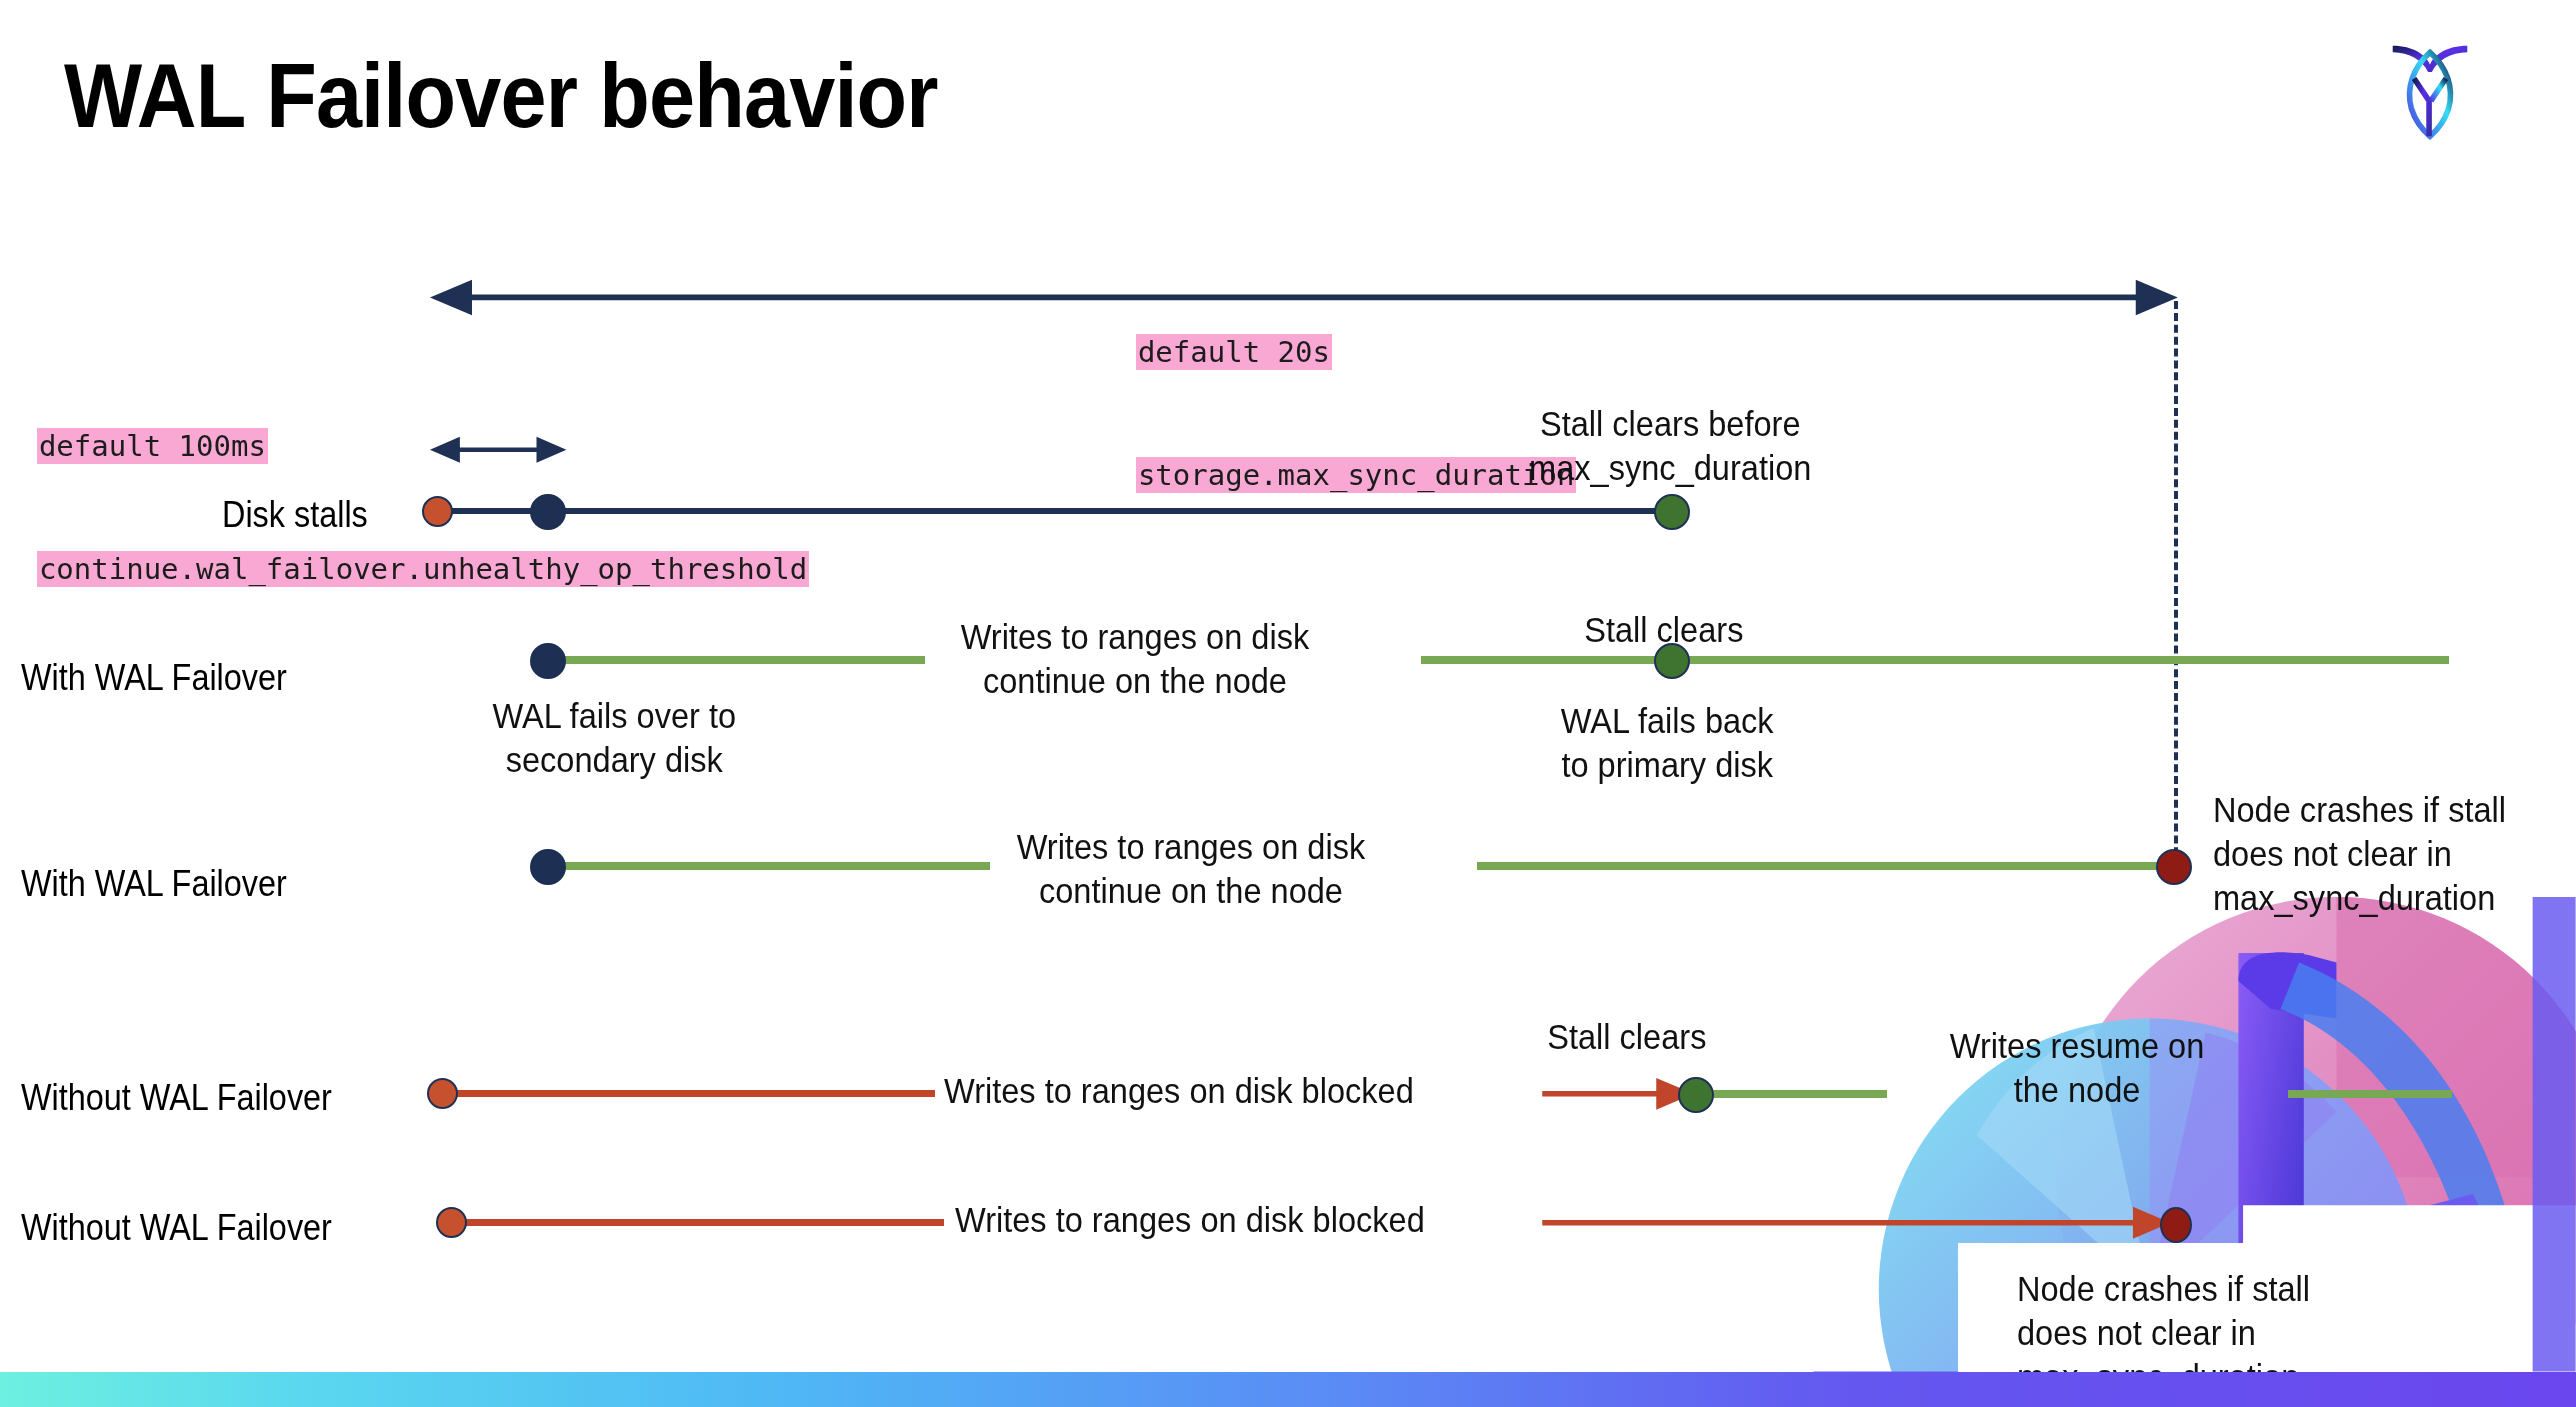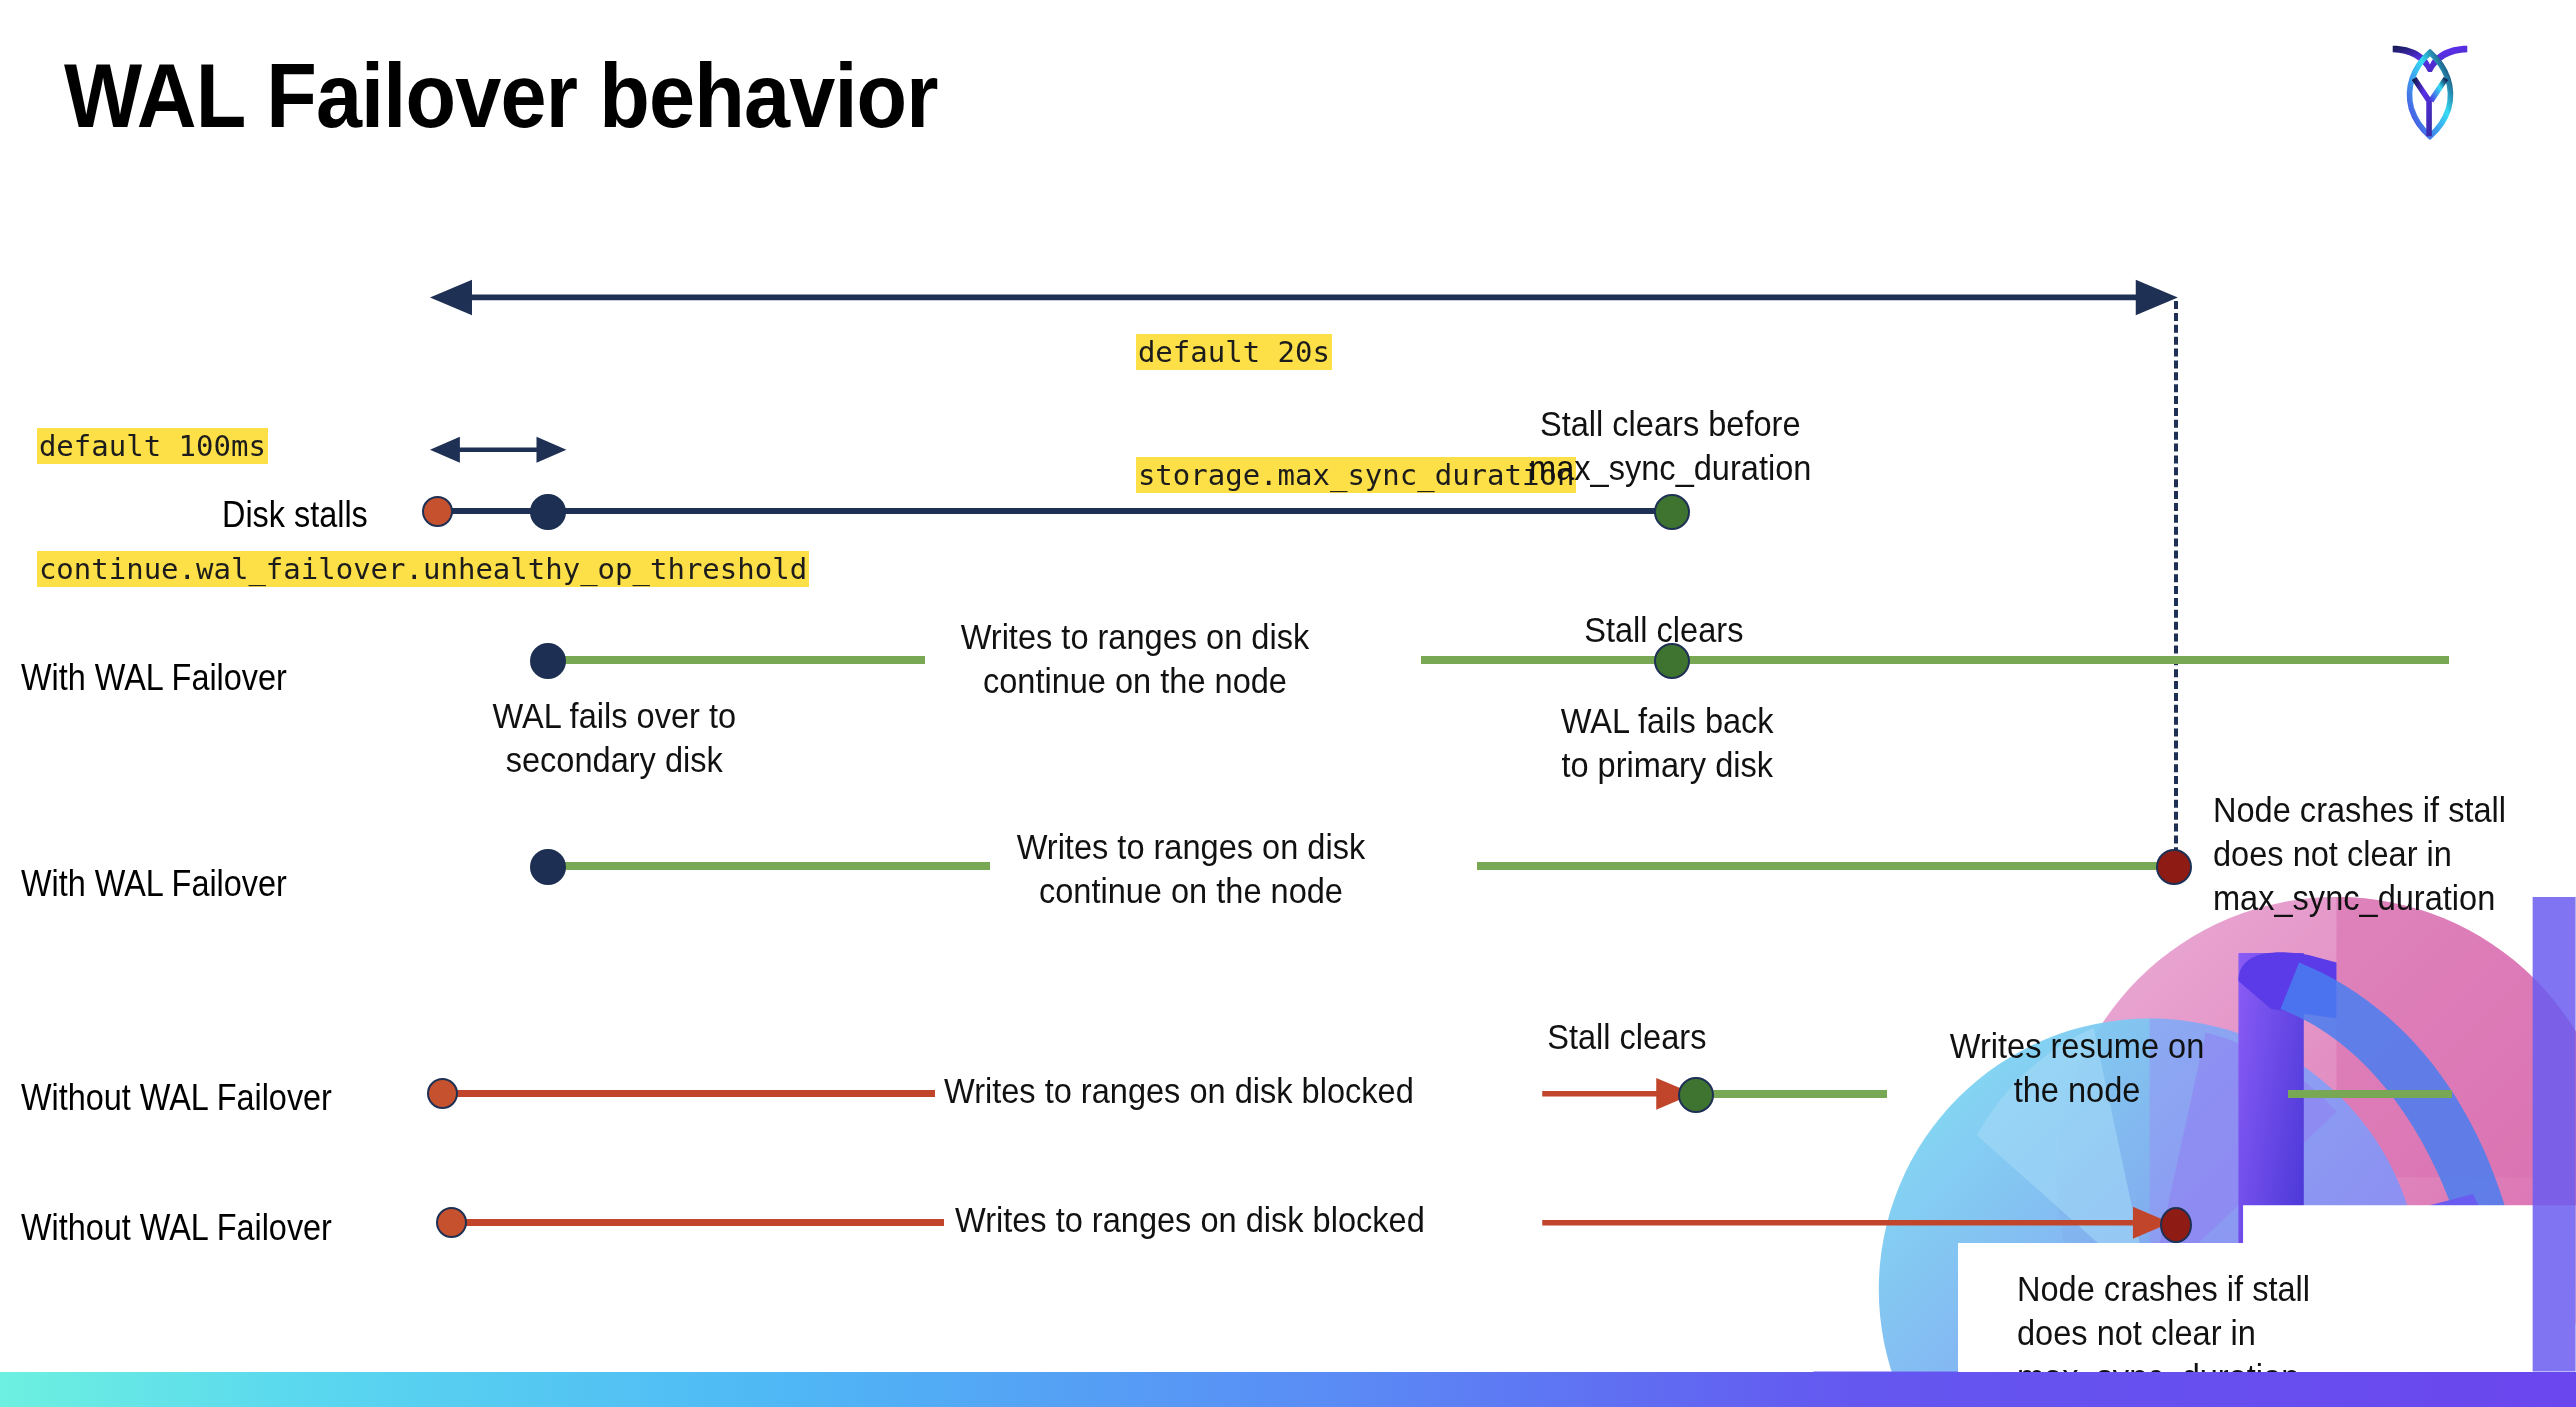--- a/index.html
+++ b/index.html
@@ -59,21 +59,21 @@
   }
   .note.center{text-align:center;}
   .code{
     position:absolute;
     font-family:"DejaVu Sans Mono","Liberation Mono",monospace;
     font-size:29px;
     line-height:41px;
     color:#1c1c1c;
     white-space:pre;
   }
-  .code span{background:#fde047;padding:0.9px 1.9px;}
+  .code span{background:#f9a8d4;padding:0.9px 1.9px;}
 
   
   .seg{position:absolute;}
   .seg.navy{background:#1f3055;}
   .seg.green{background:#79a854;}
   .seg.red{background:#c0452a;}
 
   
   .dot{
     position:absolute;border-radius:50%;

